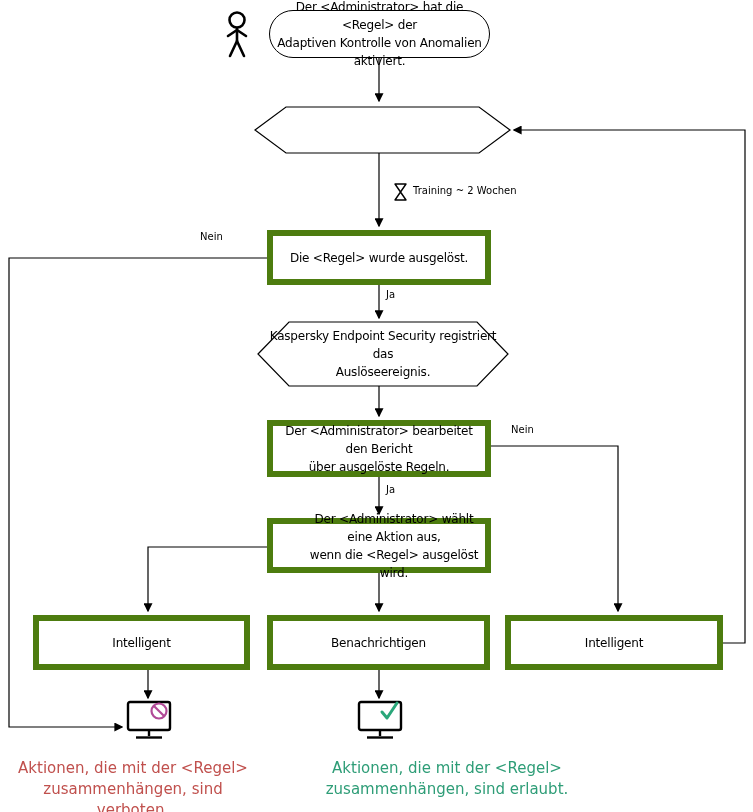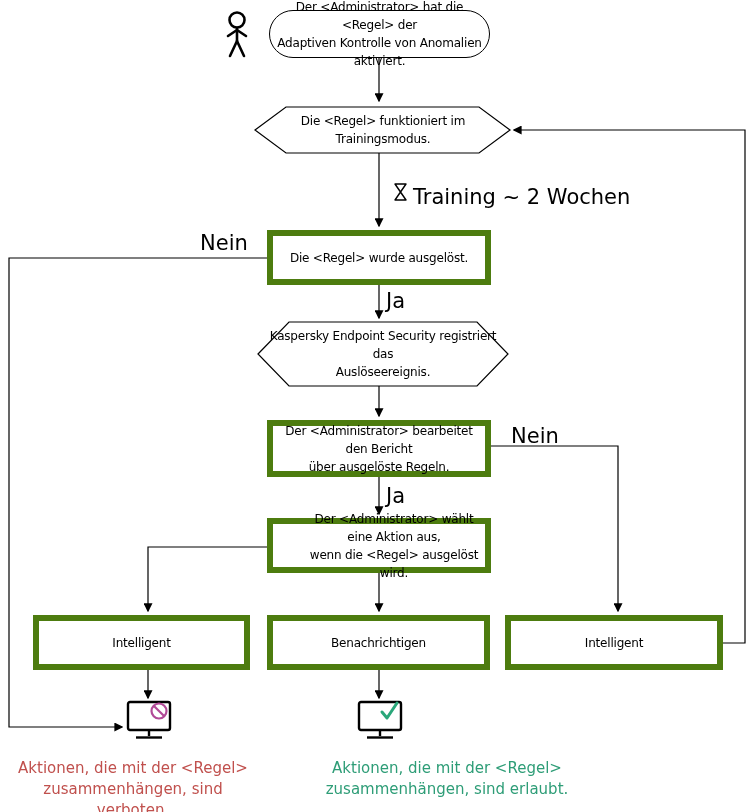--- a/index.html
+++ b/index.html
@@ -8,21 +8,21 @@
   .canvas { position:relative; width:753px; height:812px; background:#fff; overflow:hidden; }
   .overlay { position:absolute; left:0; top:0; }
   .node {
     position:absolute; display:flex; align-items:center; justify-content:center;
     text-align:center; font-size:12px; letter-spacing:-0.2px; line-height:1.5;
     color:#000; white-space:pre-line;
   }
   .rect { border:6px solid #4d7c0f; background:#fff; }
   .stadium { border:1px solid #000; background:#fff; border-radius:25px; }
   .hextext { background:transparent; }
-  .edge-label { position:absolute; font-size:21px; color:#000; white-space:nowrap;text-align:right; }
+  .edge-label { position:absolute; font-size:10px; color:#000; white-space:nowrap;text-align:right; }
   .caption {
     position:absolute; width:250px; font-size:15px; line-height:21px;
     text-align:center; white-space:pre-line;
   }
   .caption-forbidden { color:#c0504d; }
   .caption-allowed { color:#2e9d77; }
 </style>
 </head>
 <body>
 
@@ -76,21 +76,20 @@
       <rect x="1" y="0" width="42" height="28" rx="2" fill="#fff" stroke="#000" stroke-width="2.4"></rect>
       <path d="M22 28 V34" stroke="#000" stroke-width="2.4" fill="none"></path>
       <path d="M9 35.5 H35" stroke="#000" stroke-width="2.4" fill="none"></path>
       <path d="M24 10 L29 16 L39 1" stroke="#2aa77a" stroke-width="3" fill="none" stroke-linecap="round" stroke-linejoin="round"></path>
     </g>
   </svg>
 
   <div class="node stadium" style="left:269px; top:10px; width:221px; height:48px;">Der &lt;Administrator&gt; hat die &lt;Regel&gt; der
 Adaptiven Kontrolle von Anomalien aktiviert.</div>
 
-  <div class="node hextext" style="left:258px; top:108px; width:250px; height:44px;">Die &lt;Regel&gt; funktioniert im Trainingsmodus.</div>
 
   <div class="node rect" style="left:267px; top:230px; width:224px; height:55px;">Die &lt;Regel&gt; wurde ausgelöst.</div>
 
   <div class="node hextext" style="left:260px; top:323px; width:246px; height:62px;">Kaspersky Endpoint Security registriert das
 Auslöseereignis.</div>
 
   <div class="node rect" style="left:267px; top:420px; width:224px; height:57px;">Der &lt;Administrator&gt; bearbeitet den Bericht
 über ausgelöste Regeln.</div>
 
   <div class="node rect" style="left:267px; top:518px; width:224px; height:55px;padding-left:30px;">Der &lt;Administrator&gt; wählt eine Aktion aus,

